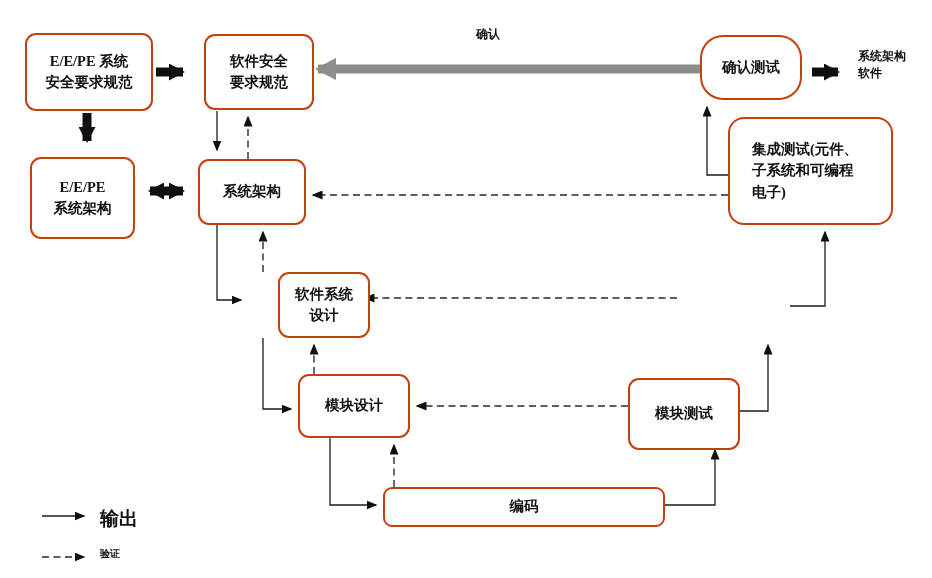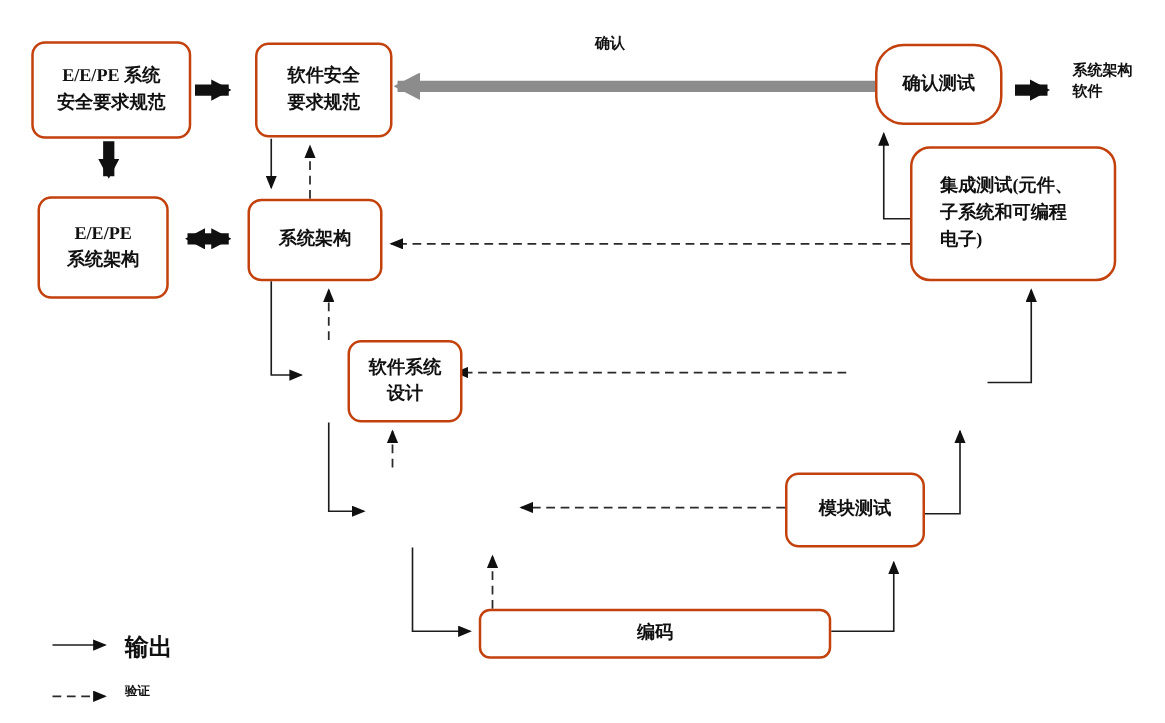--- a/index.html
+++ b/index.html
@@ -23,21 +23,21 @@
     line-height:1.42;z-index:2;
   }
   
   .b-eepe-srs{left:25px;top:33px;width:128px;height:78px;}
   .b-sw-srs{left:204px;top:34px;width:110px;height:76px;}
   .b-eepe-arch{left:30px;top:157px;width:105px;height:82px;}
   .b-sw-arch{left:198px;top:159px;width:108px;height:66px;}
   .b-sw-sys{left:248px;top:272px;width:92px;height:66px;margin-left:30px;}
   .b-mod-design{left:298px;top:374px;width:112px;height:64px;}
   .b-coding{left:383px;top:487px;width:282px;height:40px;border-radius:9px;}
-  .b-mod-test{left:628px;top:378px;width:112px;height:60px;}
+  .b-mod-test{left:628px;top:378px;width:112px;height:72px;}
   .b-int-mod{left:677px;top:272px;width:113px;height:66px;}
   .b-int-pe{left:728px;top:117px;width:165px;height:108px;border-radius:16px;}
   .b-val-test{left:700px;top:35px;width:102px;height:65px;border-radius:23px;}
   .t-validated{left:858px;top:48px;width:70px;text-align:left;}
   .t-confirm{left:450px;top:26px;width:76px;text-align:center;}
   .t-legend-output{left:100px;top:506px;font-size:19px;}
   .t-legend-verify{left:100px;top:547px;font-size:10px;}
   
   .thin{stroke:#1c1c1c;stroke-width:1.3;fill:none;}
   .dashed{stroke:#2a2a2a;stroke-width:1.4;fill:none;stroke-dasharray:7 4.5;}
@@ -95,20 +95,21 @@
 
   <div class="node b-eepe-srs">E/E/PE 系统
 安全要求规范</div>
   <div class="node b-sw-srs">软件安全
 要求规范</div>
   <div class="node b-eepe-arch">E/E/PE
 系统架构</div>
   <div class="node b-sw-arch">系统架构</div>
   <div class="node b-sw-sys">软件系统
 设计</div>
+  <div class="node b-mod-design">模块设计</div>
   <div class="node b-coding">编码</div>
   <div class="node b-mod-test">模块测试</div>
   <div class="node b-int-pe align-left">集成测试(元件、
 子系统和可编程
 电子)</div>
   <div class="node b-val-test">确认测试</div>
 
   <div class="freetext t-validated">系统架构
 软件</div>
   <div class="freetext t-confirm">确认</div>

